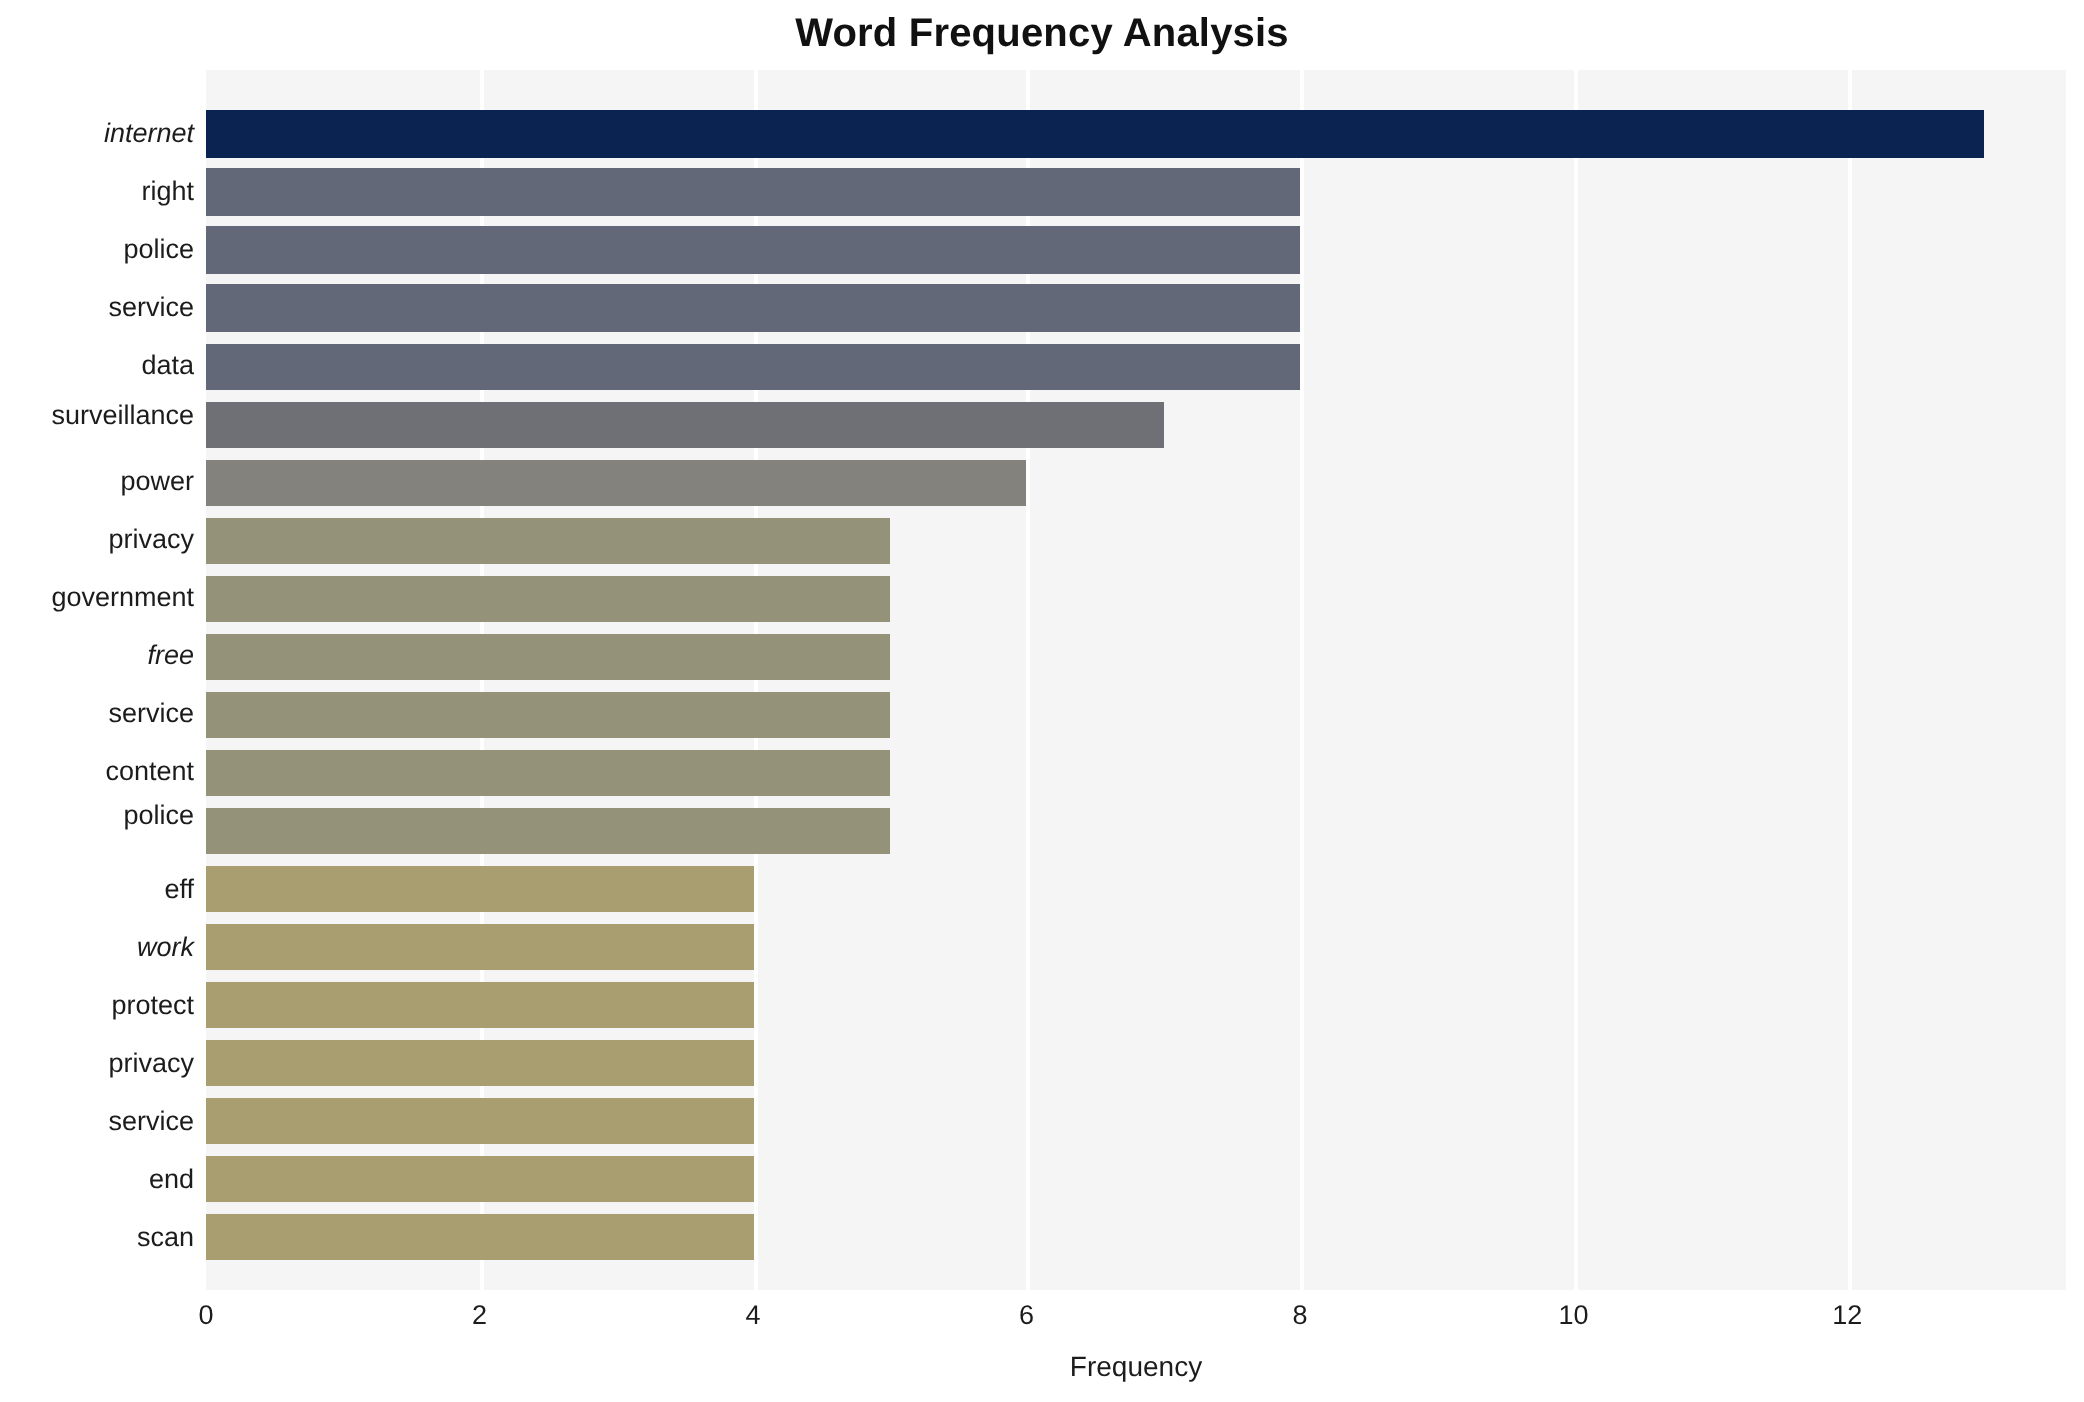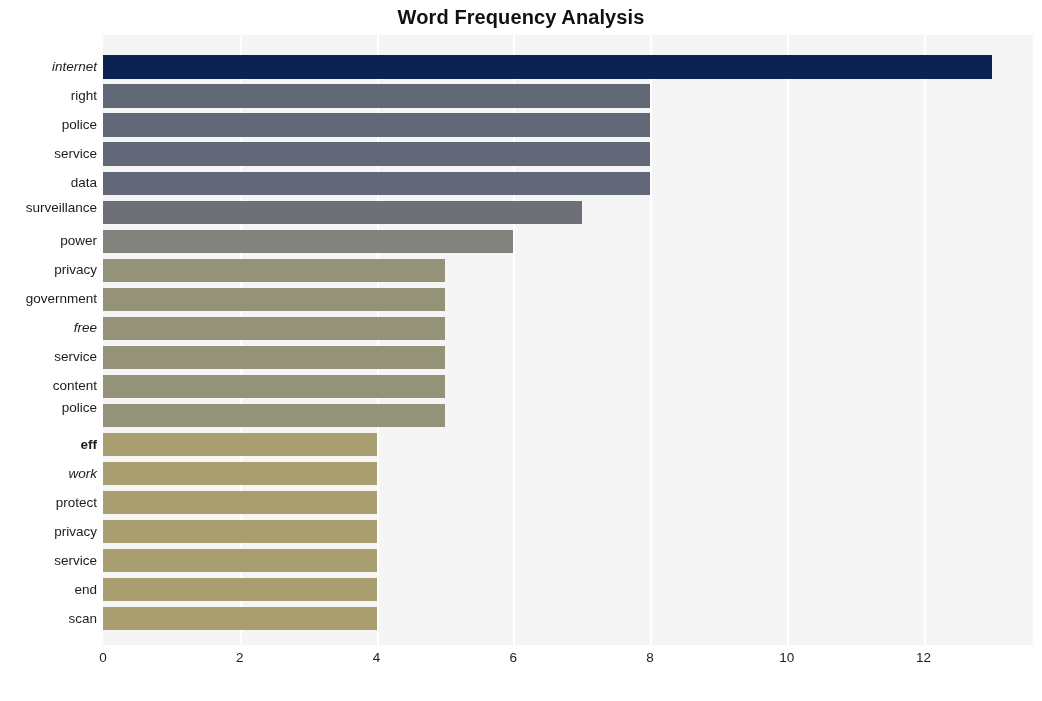--- a/index.html
+++ b/index.html
@@ -196,33 +196,34 @@
       <div class="y-tick-label" style="top: 112.095px;">service</div>
       <div class="y-tick-label" style="top: 141.143px;">data</div>
       <div class="y-tick-label" style="top: 166px;">surveillance</div>
       <div class="y-tick-label" style="top: 199.238px;">power</div>
       <div class="y-tick-label" style="top: 228.286px;">privacy</div>
       <div class="y-tick-label" style="top: 257.333px;">government</div>
       <div class="y-tick-label" style="top: 286.381px; font-style: italic;">free</div>
       <div class="y-tick-label" style="top: 315.429px;">service</div>
       <div class="y-tick-label" style="top: 344.476px;">content</div>
       <div class="y-tick-label" style="top: 366px;">police</div>
-      <div class="y-tick-label" style="top: 402.571px; font-weight: bold;">eff</div>
+      <div class="y-tick-label" style="top: 402.571px;">eff</div>
       <div class="y-tick-label" style="top: 431.619px; font-style: italic;">work</div>
       <div class="y-tick-label" style="top: 460.667px;">protect</div>
       <div class="y-tick-label" style="top: 489.714px;">privacy</div>
       <div class="y-tick-label" style="top: 518.762px;">service</div>
       <div class="y-tick-label" style="top: 547.81px;">end</div>
       <div class="y-tick-label" style="top: 576.857px;">scan</div>
     </div>
 
   <div id="x-axis-labels">
       <div class="x-tick-label" style="left: 103px;">0</div>
       <div class="x-tick-label" style="left: 239.765px;">2</div>
       <div class="x-tick-label" style="left: 376.529px;">4</div>
       <div class="x-tick-label" style="left: 513.294px;">6</div>
       <div class="x-tick-label" style="left: 650.059px;">8</div>
       <div class="x-tick-label" style="left: 786.824px;">10</div>
       <div class="x-tick-label" style="left: 923.588px;">12</div>
     </div>
 
+  <div id="x-axis-title">Frequency</div>
 
 </div>
 
 </body></html>

